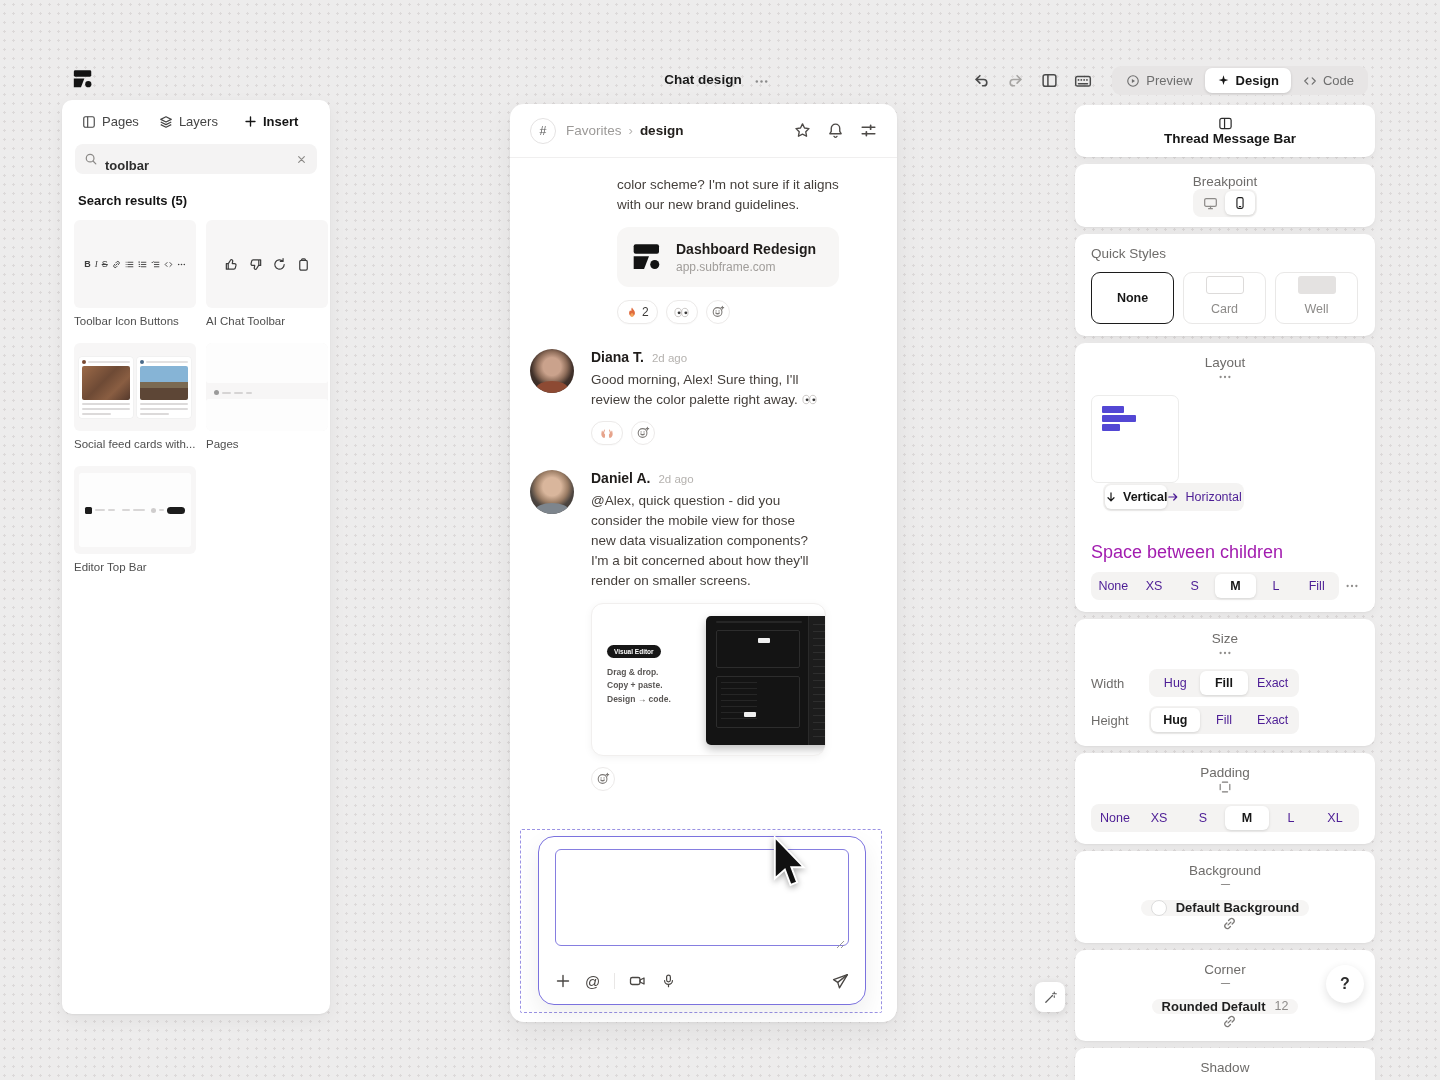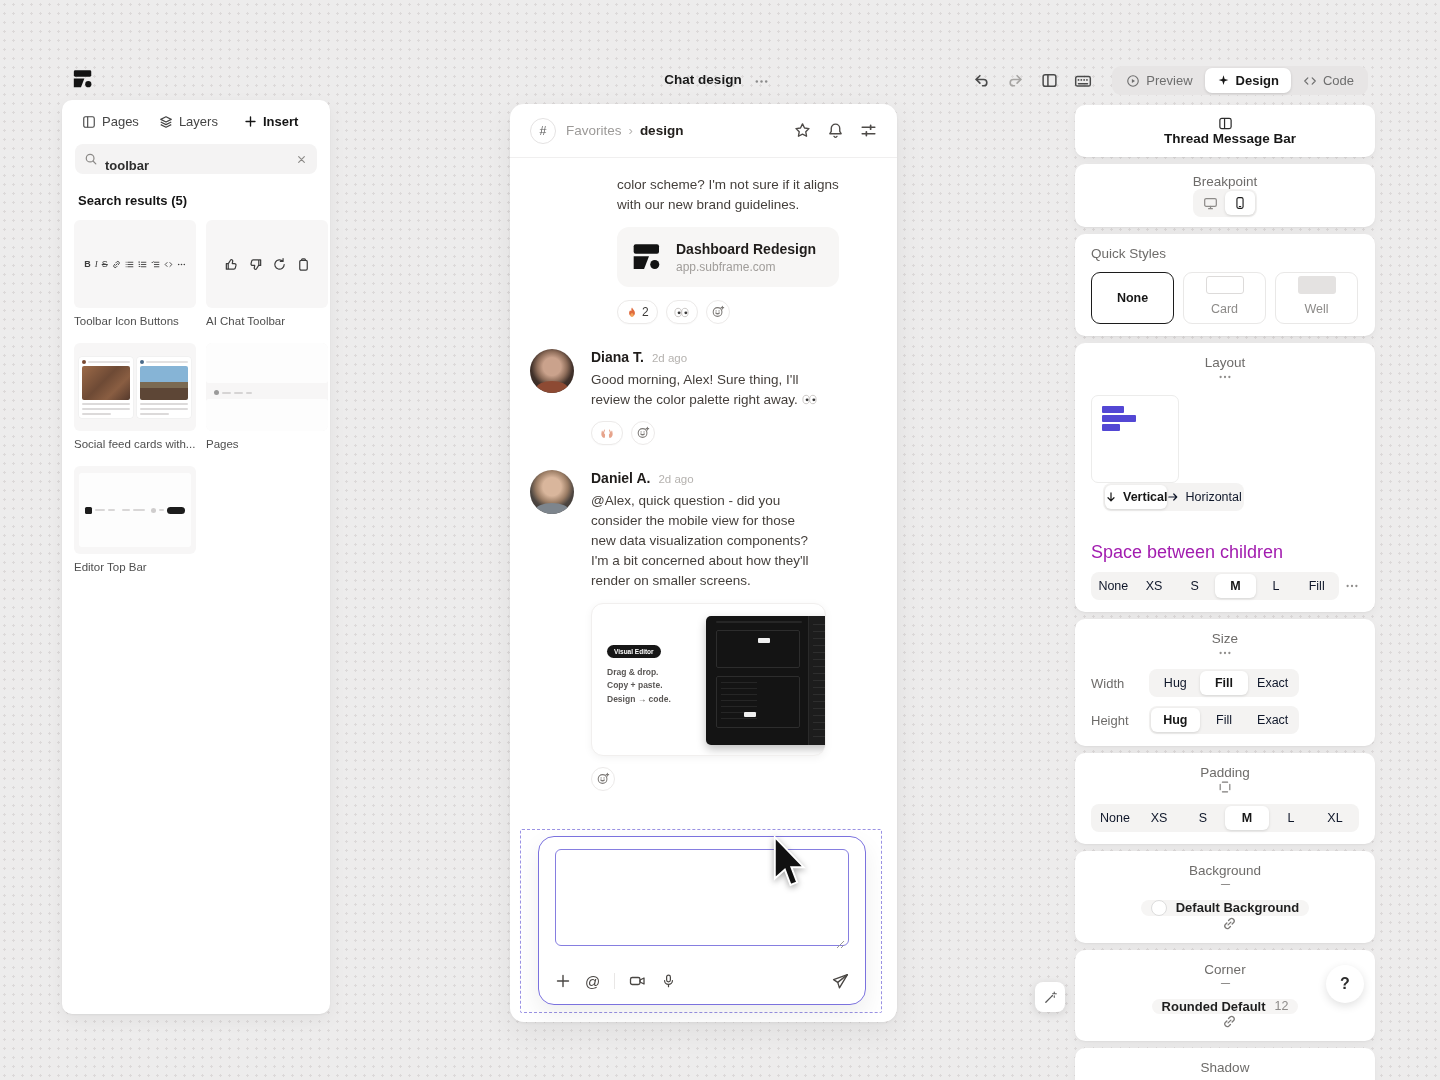--- a/index.html
+++ b/index.html
@@ -166,21 +166,21 @@
     display:flex; flex-direction:column; gap:7px; }
   .rp-card { background:#fff; border-radius:10px;
     box-shadow:0 1px 2px rgba(0,0,0,.04), 0 4px 12px rgba(0,0,0,.04);
     padding:12px 16px; position:relative; }
   .rp-row { display:flex; align-items:center;flex-direction:column; }
   .sec-label { font-size:13.5px; color:#6e6c6a; }
   .rp-spacer { flex:1; }
   .comp-title { font-size:13.5px; font-weight:700; color:#171717; margin-left:10px; }
   .minus-ic, .dots-ic { color:#8f8d8b; }
   .seg { display:flex; align-items:center; background:#f4f3f2; border-radius:8px; padding:2px; }
-  .seg-opt { flex:1; text-align:center; font-size:12.5px; color:#0f172a; padding:5px 0; border-radius:6px; white-space:nowrap; }
+  .seg-opt { flex:1; text-align:center; font-size:12.5px; color:#4c1d95; padding:5px 0; border-radius:6px; white-space:nowrap; }
   .seg-opt.active { background:#fff; color:#171717; font-weight:700; box-shadow:0 1px 3px rgba(0,0,0,.13); }
   .bp-toggle { display:flex; background:#f4f3f2; border-radius:8px; padding:2px; }
   .bp-btn { width:30px; height:24px; display:flex; align-items:center; justify-content:center;
     border-radius:6px; color:#8d8b89; }
   .bp-btn.active { background:#fff; color:#1d1d1d; box-shadow:0 1px 3px rgba(0,0,0,.13); }
   .qs-row { display:flex; gap:9px; margin-top:11px; }
   .qs-box { width:83px; height:52px; border:1px solid #e9e8e7; border-radius:9px;
     display:flex; flex-direction:column; align-items:center; justify-content:flex-end;
     padding-bottom:7px; background:#fff; }
   .qs-box.active { border:1.5px solid #1c1c1c; }

